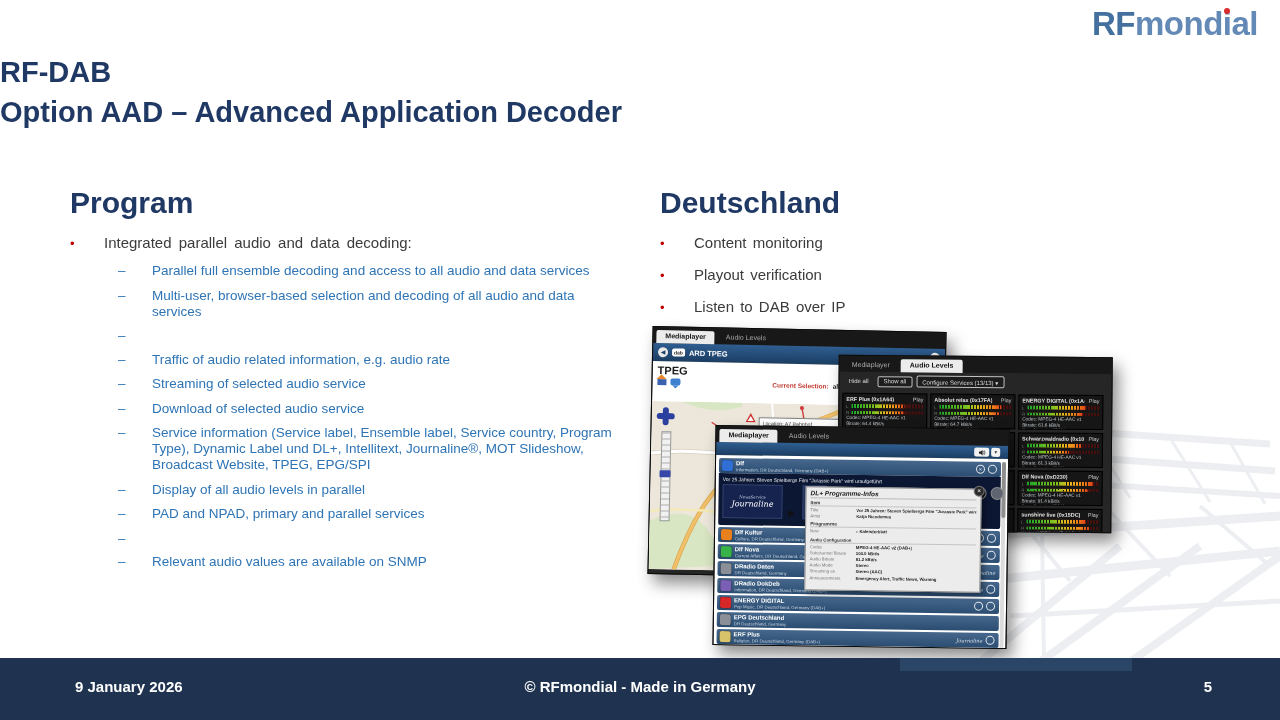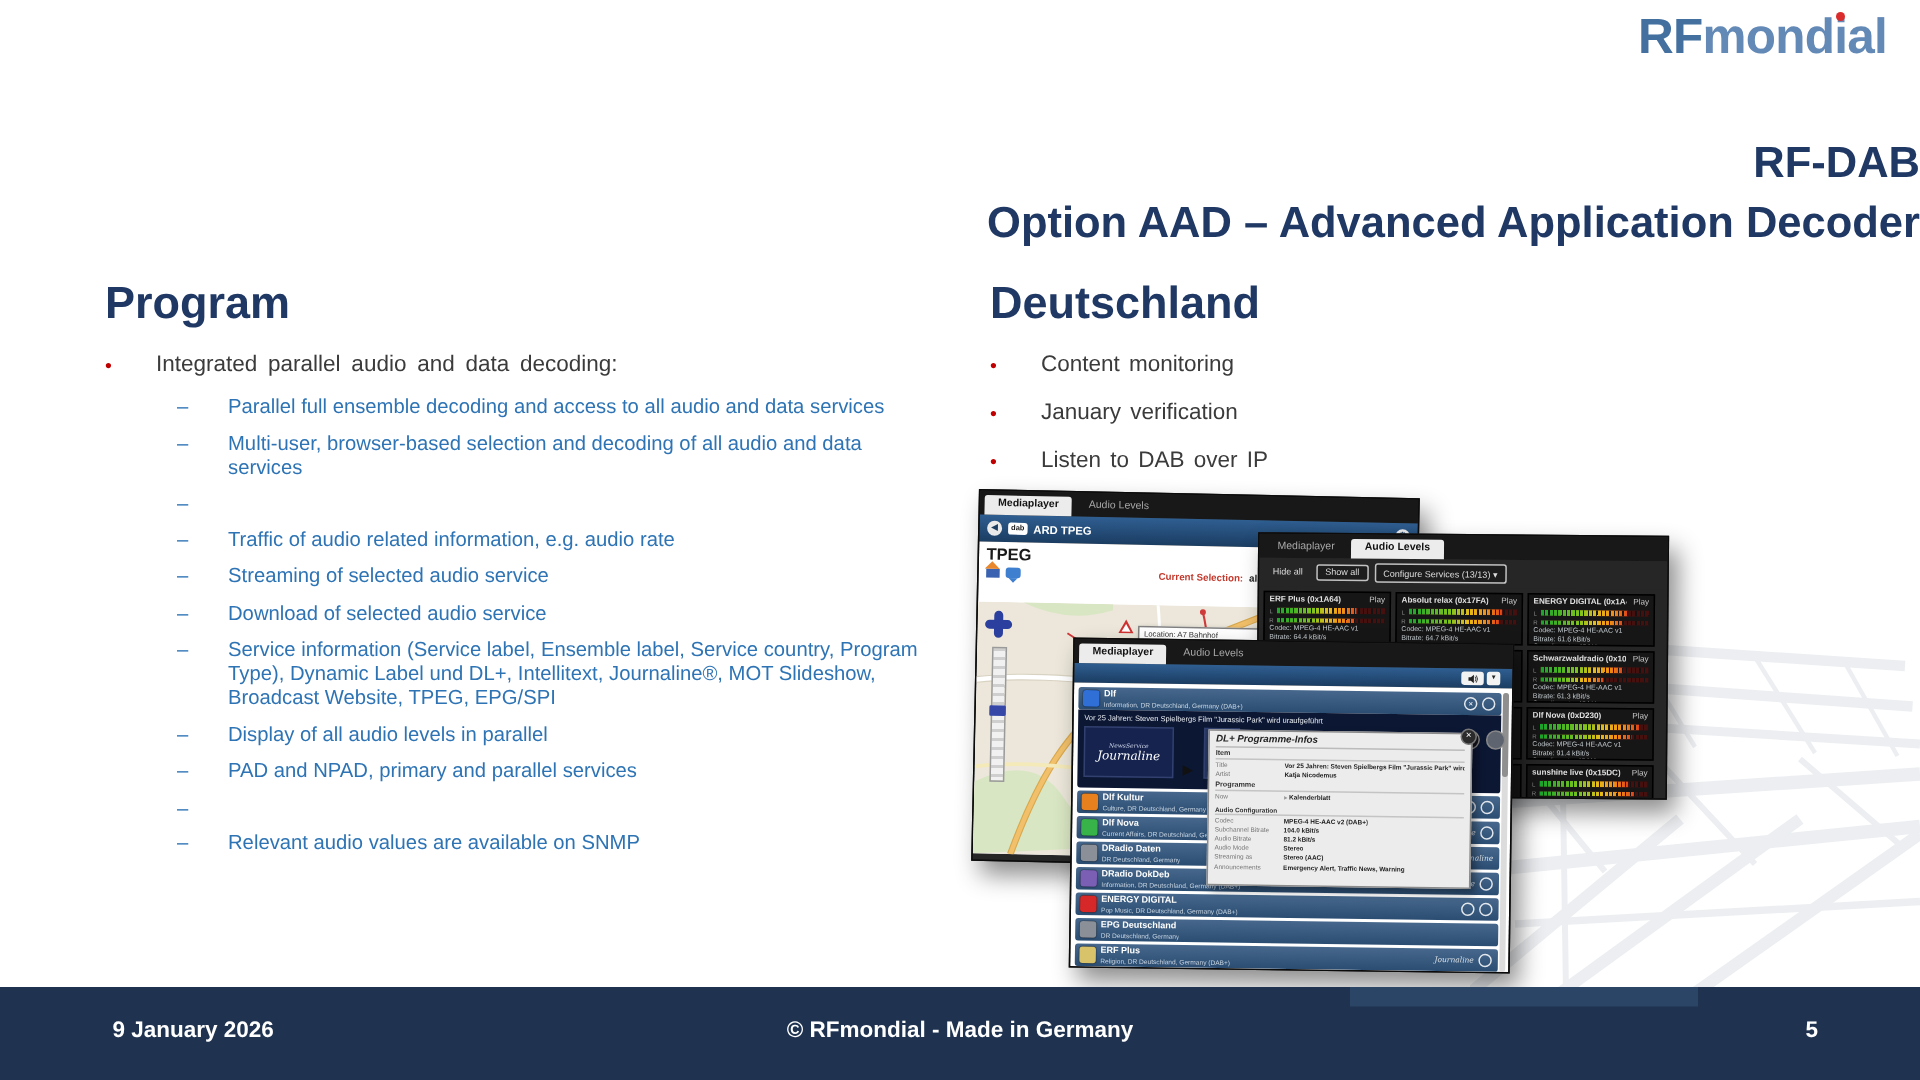--- a/index.html
+++ b/index.html
@@ -8,22 +8,22 @@
 
   
   .logo{position:absolute;top:6px;right:22px;font-size:33px;font-weight:bold;letter-spacing:-0.5px;line-height:36px;}
   .logo .rf{color:#43709f;}
   .logo .mond{color:#6389b6;font-weight:bold;}
   .logo .i{position:relative;color:#6389b6;}
   .logo .i::before{content:'';position:absolute;top:3px;left:50%;transform:translateX(-50%);
         width:6px;height:6px;border-radius:50%;background:#da2c2c;}
 
   
-  .title{position:absolute;top:52px;left:0;width:100%;text-align:right;color:#1f3864;
-         font-size:29px;font-weight:bold;line-height:40px;margin-top:37px;}
+  .title{position:absolute;top:52px;left:0;width:100%;text-align:left;color:#1f3864;
+         font-size:29px;font-weight:bold;line-height:40px;}
 
   
   .features{position:absolute;left:70px;top:186px;width:590px;}
   .sec-head{font-size:30px;font-weight:bold;color:#1f3864;margin:0 0 14px 0;}
   .l1{display:flex;margin:0 0 12px 0;}
   .l1 .bul{color:#c00000;font-size:13px;width:34px;flex:none;padding-top:2px;}
   .l1 .txt{font-size:15px;color:#3b3b3b;word-spacing:3px;}
   .l2{list-style:none;margin:0;padding:0;}
   .l2 li{display:flex;margin-bottom:8.5px;}
   .l2 .dash{color:#2e74b5;width:34px;flex:none;margin-left:48px;font-size:13.5px;}
@@ -224,21 +224,21 @@
   </div>
 
   <div class="apps">
     <h2 class="sec-head">Deutschland</h2>
     <div class="l1">
         <span class="bul">•</span>
         <span class="txt">Content monitoring</span>
       </div>
     <div class="l1">
         <span class="bul">•</span>
-        <span class="txt">January verification</span>
+        <span class="txt">Playout verification</span>
       </div>
     <div class="l1">
         <span class="bul">•</span>
         <span class="txt">Listen to DAB over IP</span>
       </div>
   </div>
 
   <svg class="wm" width="300" height="296" viewBox="0 0 300 296">
     <g stroke="#e2e6ea" fill="none">
       <path d="M40,30 L120,60 L40,90" stroke-width="5"></path>

